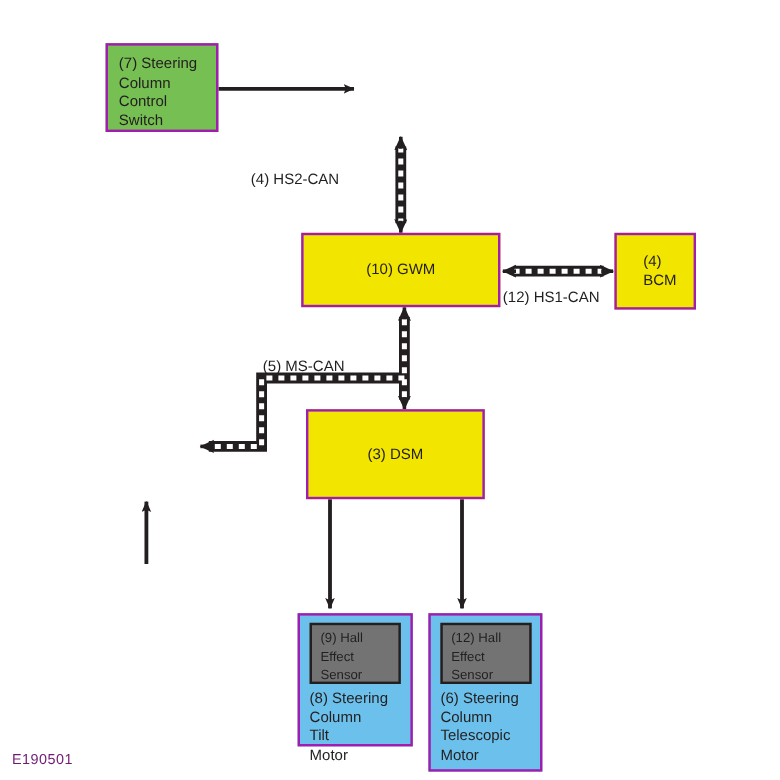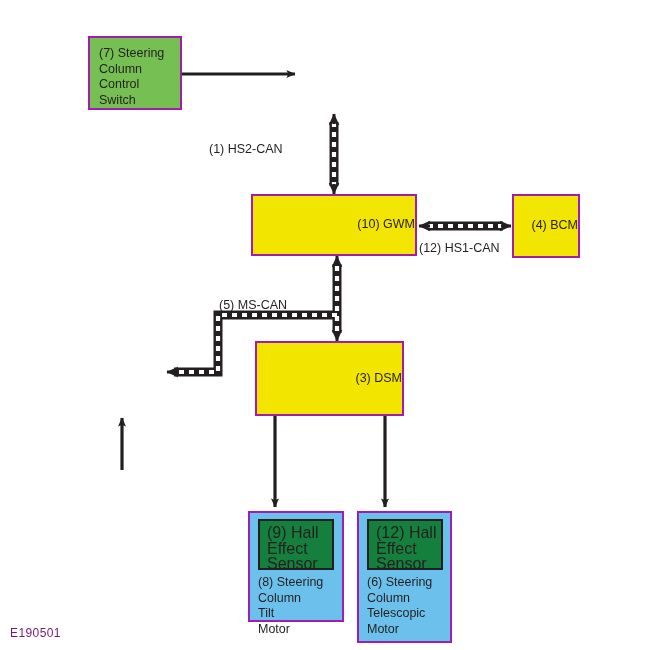--- a/index.html
+++ b/index.html
@@ -29,33 +29,33 @@
     white-space: pre-line;
   }
   .n-yellow { background: #f2e500; }
   .n-green  { background: #76bf52; }
   .n-blue   { background: #6cc1ec; }
 
   
   .lbl-center {
     left: 0; right: 0; top: 50%;
     transform: translateY(-50%);
-    text-align: right;
+    text-align: center;
   }
   
   .lbl-tl {
     left: 9px; top: 8px;
     text-align: left;
   }
   .inner-sensor {
     position: absolute;
     box-sizing: border-box;
     border: 2px solid #231f20;
-    background: #15803d;
-    font-size: 16px;
+    background: #737373;
+    font-size: 11px;
     line-height: 15.5px;
     color: #231f20;
   }
   .edge-label {
     position: absolute;
     font-size: 12.5px;
     line-height: 15px;
     color: #231f20;
     white-space: nowrap;
   }
@@ -142,21 +142,21 @@
 Control
 Switch</span>
   </div>
 
 
   <div class="node n-yellow" style="left:251px; top:194px; width:166px; height:62px;">
     <span class="label lbl-center">(10) GWM</span>
   </div>
 
   <div class="node n-yellow" style="left:512px; top:194px; width:68px; height:64px;">
-    <span class="label lbl-center" style="padding-left:10px; text-align:right;">(4) BCM</span>
+    <span class="label lbl-center" style="padding-left:10px; text-align:left;margin-left:12px;">(4) BCM</span>
   </div>
 
   <div class="node n-yellow" style="left:255px; top:341px; width:149px; height:75px;">
     <span class="label lbl-center">(3) DSM</span>
   </div>
 
 
 
   <div class="node n-blue" style="left:248px; top:511px; width:96px; height:111px;">
     <div class="inner-sensor" style="left:8px; top:6px; width:76px; height:51px;">
@@ -175,21 +175,21 @@
       <span class="label" style="left:7px; top:4px;">(12) Hall
 Effect
 Sensor</span>
     </div>
     <span class="label" style="left:8px; top:62px;">(6) Steering
 Column
 Telescopic
 Motor</span>
   </div>
 
-  <div class="edge-label" style="left:209px; top:142px;">(1) HS2-CAN</div>
+  <div class="edge-label" style="left:209px; top:142px;">(4) HS2-CAN</div>
 
   <div class="edge-label" style="left:419px; top:241px;">(12) HS1-CAN</div>
 
   <div class="edge-label" style="left:219px; top:298px;">(5) MS-CAN</div>
 
   <div class="fig-id" style="left:10px; top:626px;">E190501</div>
 
 </div>
 
 </body></html>

